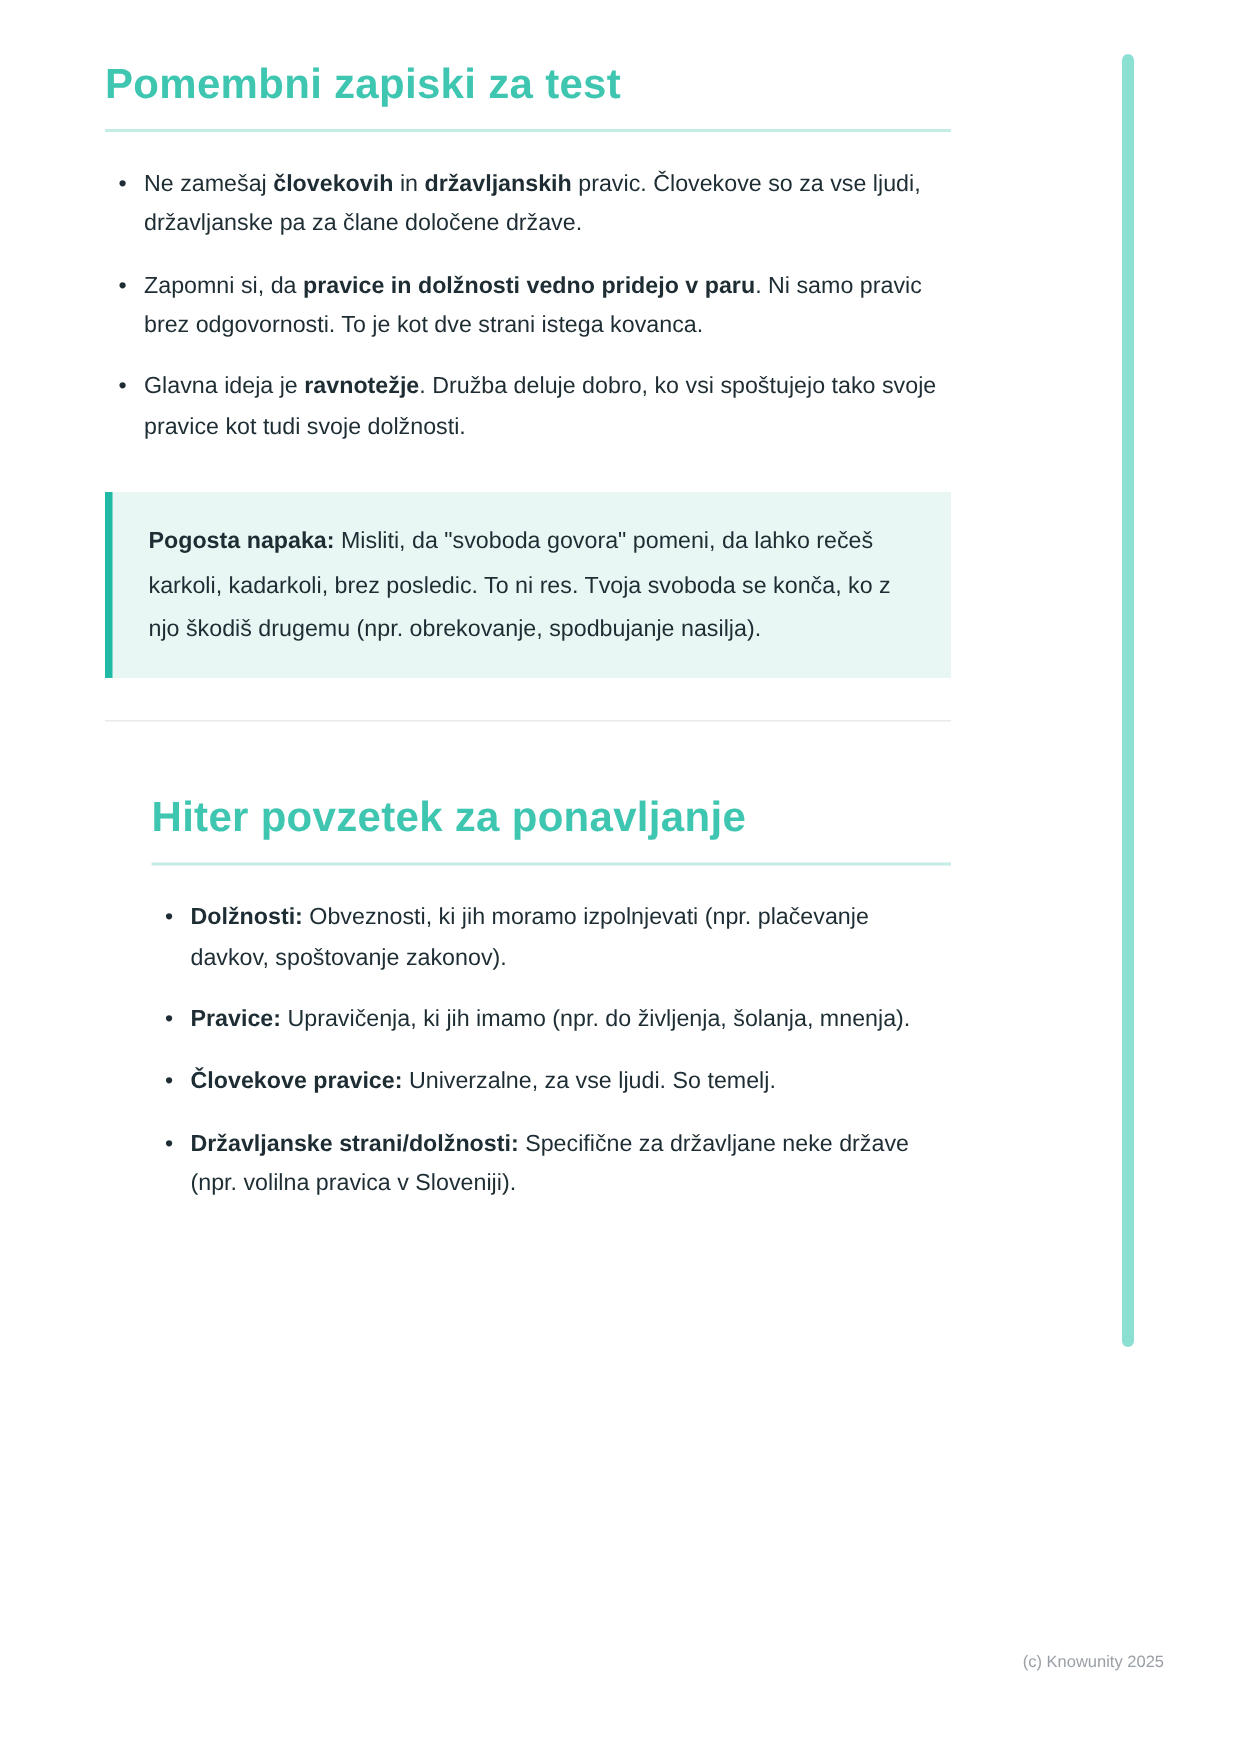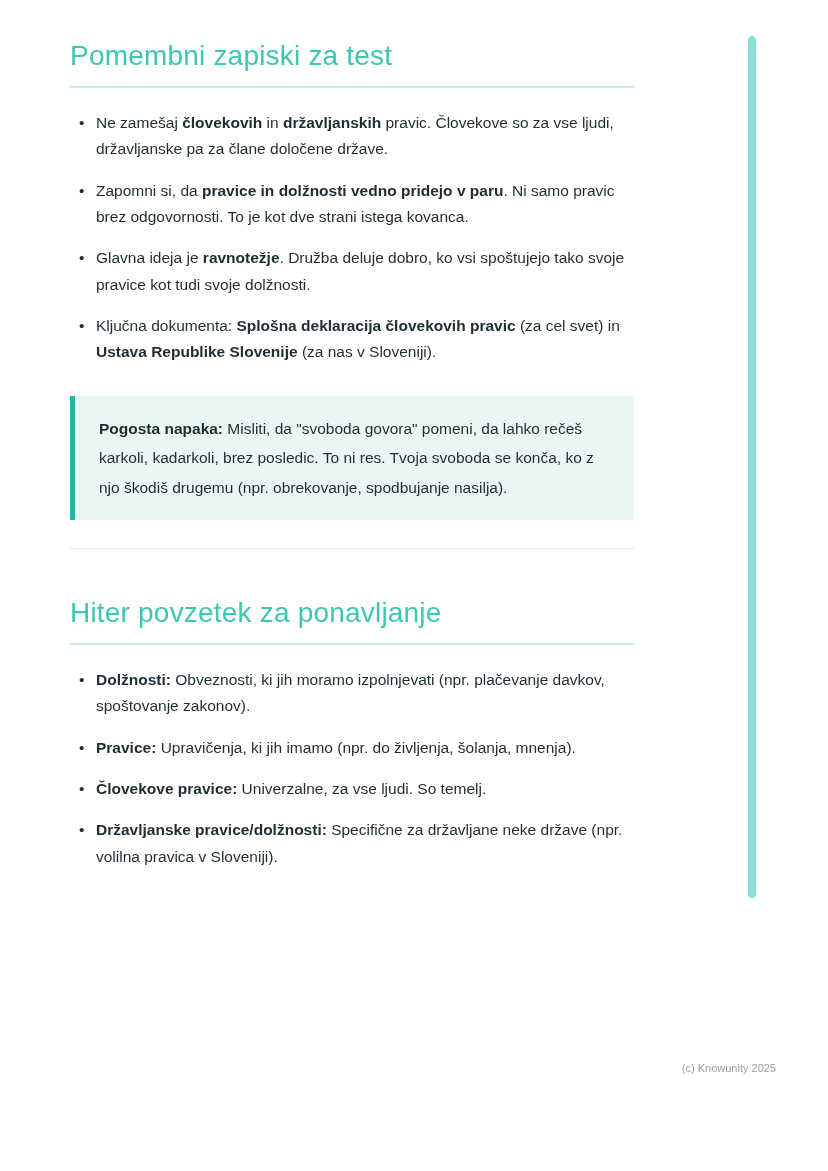--- a/index.html
+++ b/index.html
@@ -29,21 +29,21 @@
     position: absolute;
     left: 70px;
     top: 40px;
     width: 564px;
   }
   .section-title {
     margin: 0 0 22px 0;
     padding-bottom: 14px;
     border-bottom: 2px solid var(--underline);
     font-size: 28px;
-    font-weight: 400;
+    font-weight: 700;
     color: var(--accent);
     letter-spacing: 0.2px;
   }
   ul.bullet-list {
     margin: 0;
     padding: 0;
     list-style: none;
   }
   ul.bullet-list li {
     position: relative;
@@ -70,25 +70,26 @@
     line-height: 1.9;
     color: var(--text);
   }
   .section-divider {
     border: none;
     border-top: 1px solid var(--divider);
     margin: 28px 0 0 0;
   }
   .section-summary {
     margin-top: 48px;
+    margin-left: 31px;
   }
   .footer-credit {
     position: absolute;
     right: 52px;
-    top: 1062px;
+    top: 1102px;
     font-size: 11px;
     color: var(--muted);
   }
   .edge-bar {
     position: absolute;
     left: 748px;
     top: 36px;
     width: 8px;
     height: 862px;
     border-radius: 4px;
@@ -101,36 +102,35 @@
 <div class="page">
 
   <div class="content">
 
     <section>
       <h1 class="section-title">Pomembni zapiski za test</h1>
       <ul class="bullet-list">
           <li><span>Ne zamešaj </span><span class="bold">človekovih</span><span> in </span><span class="bold">državljanskih</span><span> pravic. Človekove so za vse ljudi, državljanske pa za člane določene države.</span></li>
           <li><span>Zapomni si, da </span><span class="bold">pravice in dolžnosti vedno pridejo v paru</span><span>. Ni samo pravic brez odgovornosti. To je kot dve strani istega kovanca.</span></li>
           <li><span>Glavna ideja je </span><span class="bold">ravnotežje</span><span>. Družba deluje dobro, ko vsi spoštujejo tako svoje pravice kot tudi svoje dolžnosti.</span></li>
-          <li><span>Ključna dokumenta: </span><span class="bold">Splošna deklaracija človekovih pravic</span><span> (za cel svet) in </span><span class="bold">Ustava Republike Slovenije</span><span> (za nas v Sloveniji).</span></li>
         </ul>
       <div class="callout">
         <span><span class="bold">Pogosta napaka:</span><span> Misliti, da "svoboda govora" pomeni, da lahko rečeš karkoli, kadarkoli, brez posledic. To ni res. Tvoja svoboda se konča, ko z njo škodiš drugemu (npr. obrekovanje, spodbujanje nasilja).</span></span>
       </div>
     </section>
 
     <hr class="section-divider">
 
     <section class="section-summary">
       <h1 class="section-title">Hiter povzetek za ponavljanje</h1>
       <ul class="bullet-list">
           <li><span class="bold">Dolžnosti:</span><span> Obveznosti, ki jih moramo izpolnjevati (npr. plačevanje davkov, spoštovanje zakonov).</span></li>
           <li><span class="bold">Pravice:</span><span> Upravičenja, ki jih imamo (npr. do življenja, šolanja, mnenja).</span></li>
           <li><span class="bold">Človekove pravice:</span><span> Univerzalne, za vse ljudi. So temelj.</span></li>
-          <li><span class="bold">Državljanske pravice/dolžnosti:</span><span> Specifične za državljane neke države (npr. volilna pravica v Sloveniji).</span></li>
+          <li><span class="bold">Državljanske strani/dolžnosti:</span><span> Specifične za državljane neke države (npr. volilna pravica v Sloveniji).</span></li>
         </ul>
     </section>
 
   </div>
 
   <div class="edge-bar"></div>
 
   <div class="footer-credit">(c) Knowunity 2025</div>
 
 </div>

